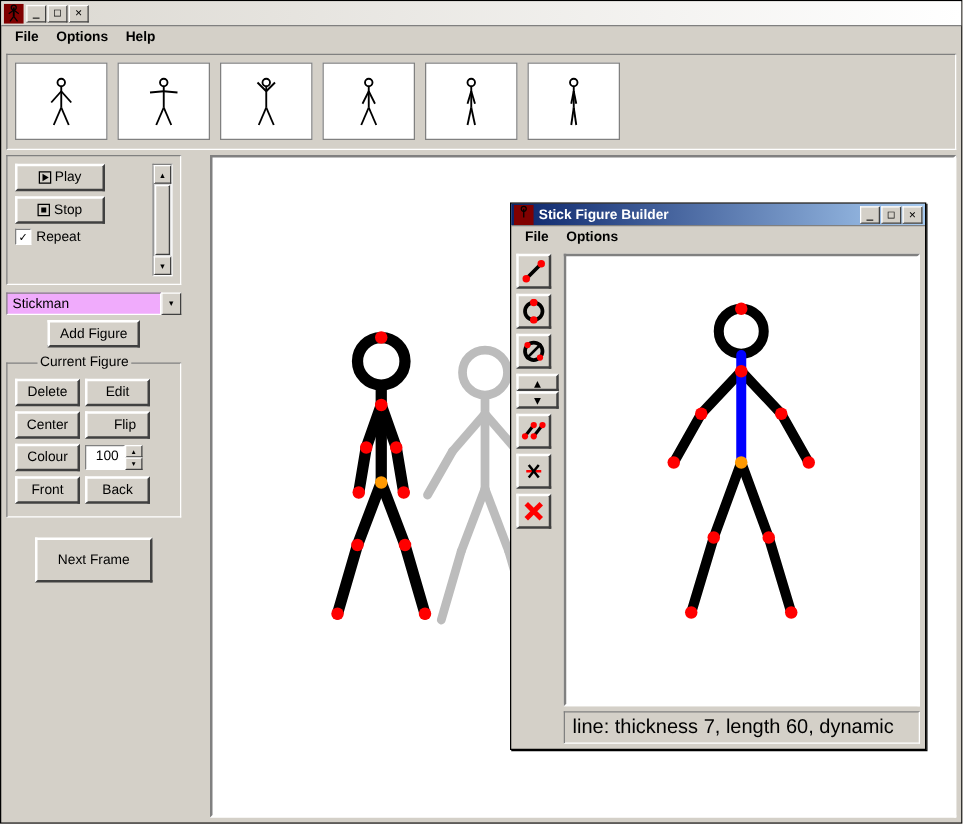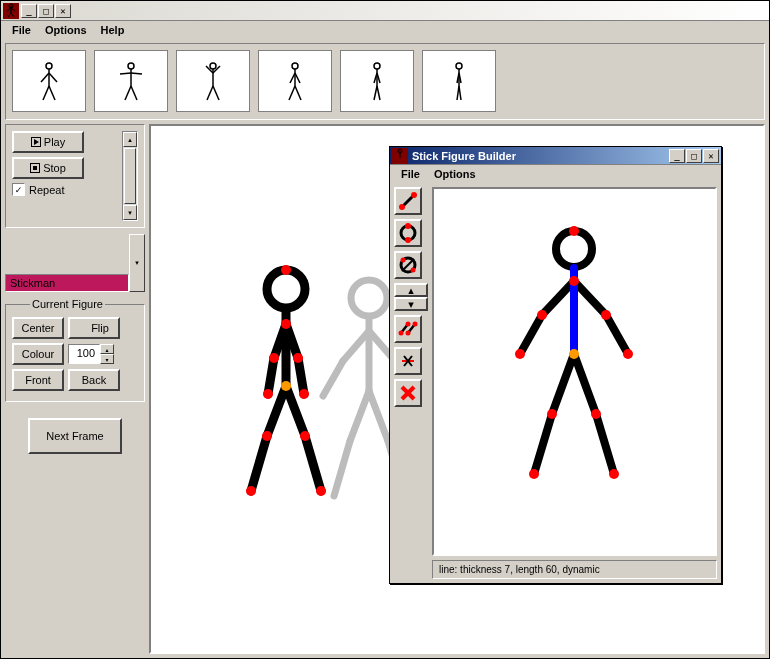--- a/index.html
+++ b/index.html
@@ -18,56 +18,56 @@
   .menubar { display: flex; padding: 1px 4px; gap: 0; font-weight: bold; }
   .menu-item { padding: 2px 7px; cursor: pointer; }
   
   .content-wrap { padding: 4px; flex: 1; display: flex; flex-direction: column; gap: 4px; }
   
   
   .frame-strip { border: 1px solid; border-color: #808080 #fff #fff #808080; background: #d4d0c8; padding: 6px; display: flex; gap: 8px; height: 77px; }
   .frame-thumb { width: 74px; height: 62px; background: #fff; border: 1px solid #808080; display: flex; align-items: center; justify-content: center; }
   
   
-  .lower { flex: 1; display: flex; gap: 4px; }
+  .lower { flex: 1; display: flex; gap: 23px; }
   
   .left-panel { width: 140px; display: flex; flex-direction: column; gap: 6px; }
   .panel-group { border: 1px solid; border-color: #808080 #fff #fff #808080; padding: 6px; position: relative; }
   .panel-group.labeled { padding-top: 12px; margin-top: 6px; }
   .panel-group.labeled .group-label { position: absolute; top: -7px; left: 24px; background: #d4d0c8; padding: 0 2px; font-size: 11px; }
   
   .btn { background: #d4d0c8; border: 2px solid; border-color: #fff #404040 #404040 #fff; padding: 3px 8px; cursor: pointer; text-align: center; display: inline-flex; align-items: center; justify-content: center; gap: 3px; font-size: 11px; }
   .btn.square { width: 28px; height: 28px; padding: 0; }
   
   .row { display: flex; gap: 4px; margin-bottom: 4px; align-items: center; }
   .checkbox-row { display: flex; align-items: center; gap: 4px; margin-top: 2px; }
   .checkbox { width: 13px; height: 13px; background: #fff; border: 1px solid; border-color: #808080 #fff #fff #808080; display: flex; align-items: center; justify-content: center; font-size: 9px; }
   
   .scrollbar-v { width: 16px; background: #dcdcdc; border: 1px solid; border-color: #808080 #fff #fff #808080; display: flex; flex-direction: column; height: 90px; }
   .scroll-btn { height: 15px; background: #d4d0c8; border: 1px solid; border-color: #fff #404040 #404040 #fff; display: flex; align-items: center; justify-content: center; font-size: 7px; }
   .scroll-thumb { flex: 1; background: #d4d0c8; margin: 1px; border: 1px solid; border-color: #fff #404040 #404040 #fff; }
   
   .dropdown { display: flex; width: 100%; }
-  .dropdown-text { flex: 1; background: #be185d; border: 1px solid; border-color: #808080 #fff #fff #808080; padding: 2px 4px; margin-top: 40px; }
+  .dropdown-text { flex: 1; background: #f0abfc; border: 1px solid; border-color: #808080 #fff #fff #808080; padding: 2px 4px; }
   .dropdown-btn { width: 16px; background: #d4d0c8; border: 1px solid; border-color: #fff #404040 #404040 #fff; display: flex; align-items: center; justify-content: center; font-size: 7px; }
   
   .spinner { display: flex; }
   .spinner-text { width: 32px; background: #fff; border: 1px solid; border-color: #808080 #fff #fff #808080; padding: 2px 4px; text-align: right; }
   .spinner-btns { display: flex; flex-direction: column; }
   .spinner-btn { width: 14px; height: 10px; background: #d4d0c8; border: 1px solid; border-color: #fff #404040 #404040 #fff; display: flex; align-items: center; justify-content: center; font-size: 6px; }
   
   .canvas-area { flex: 1; border: 2px solid; border-color: #808080 #fff #fff #808080; background: #fff; position: relative; }
   
   
-  .builder-window { position: absolute; left: 238px; top: 20px; width: 333px; height: 438px; background: #d4d0c8; border: 1px solid #000; box-shadow: 1px 1px 0 #000; display: flex; flex-direction: column; }
+  .builder-window { position: absolute; left: 238px; top: 36px; width: 333px; height: 438px; background: #d4d0c8; border: 1px solid #000; box-shadow: 1px 1px 0 #000; display: flex; flex-direction: column; }
   .builder-body { flex: 1; display: flex; gap: 4px; padding: 4px; }
   .tool-column { display: flex; flex-direction: column; gap: 4px; width: 34px; }
   .builder-canvas-wrap { flex: 1; display: flex; flex-direction: column; }
   .builder-canvas { flex: 1; background: #fff; border: 2px solid; border-color: #808080 #fff #fff #808080; position: relative; }
-  .status-bar { border: 1px solid; border-color: #808080 #fff #fff #808080; padding: 3px 6px; margin-top: 4px; font-size: 10px; }
+  .status-bar { border: 1px solid; border-color: #808080 #fff #fff #808080; padding: 3px 6px; margin-top: 4px; font-size: 16px; }
 </style>
 </head>
 <body>
 
 <div class="main-window">
 
   <div class="titlebar">
     <span class="icon">
       <svg width="16" height="16">
           <rect width="16" height="16" fill="#800000"></rect>
@@ -202,24 +202,29 @@
               <div class="scroll-btn">▾</div>
             </div>
           </div>
         </div>
 
         <div>
           <div class="dropdown">
             <div class="dropdown-text">Stickman</div>
             <div class="dropdown-btn">▾</div>
           </div>
+          <div style="text-align:center; margin-top:4px;"><div class="btn">Add Figure</div></div>
         </div>
 
         <div class="panel-group labeled">
           <div class="group-label">Current Figure</div>
+          <div class="row">
+            <div class="btn" style="width:52px;">Delete</div>
+            <div class="btn" style="width:52px;">Edit</div>
+          </div>
           <div class="row">
             <div class="btn" style="width:52px;">Center</div>
             <div class="btn" style="width:52px;padding-left:20px;">Flip</div>
           </div>
           <div class="row">
             <div class="btn" style="width:52px;">Colour</div>
             <div class="spinner">
               <div class="spinner-text">100</div>
               <div class="spinner-btns">
                 <div class="spinner-btn">▴</div>

